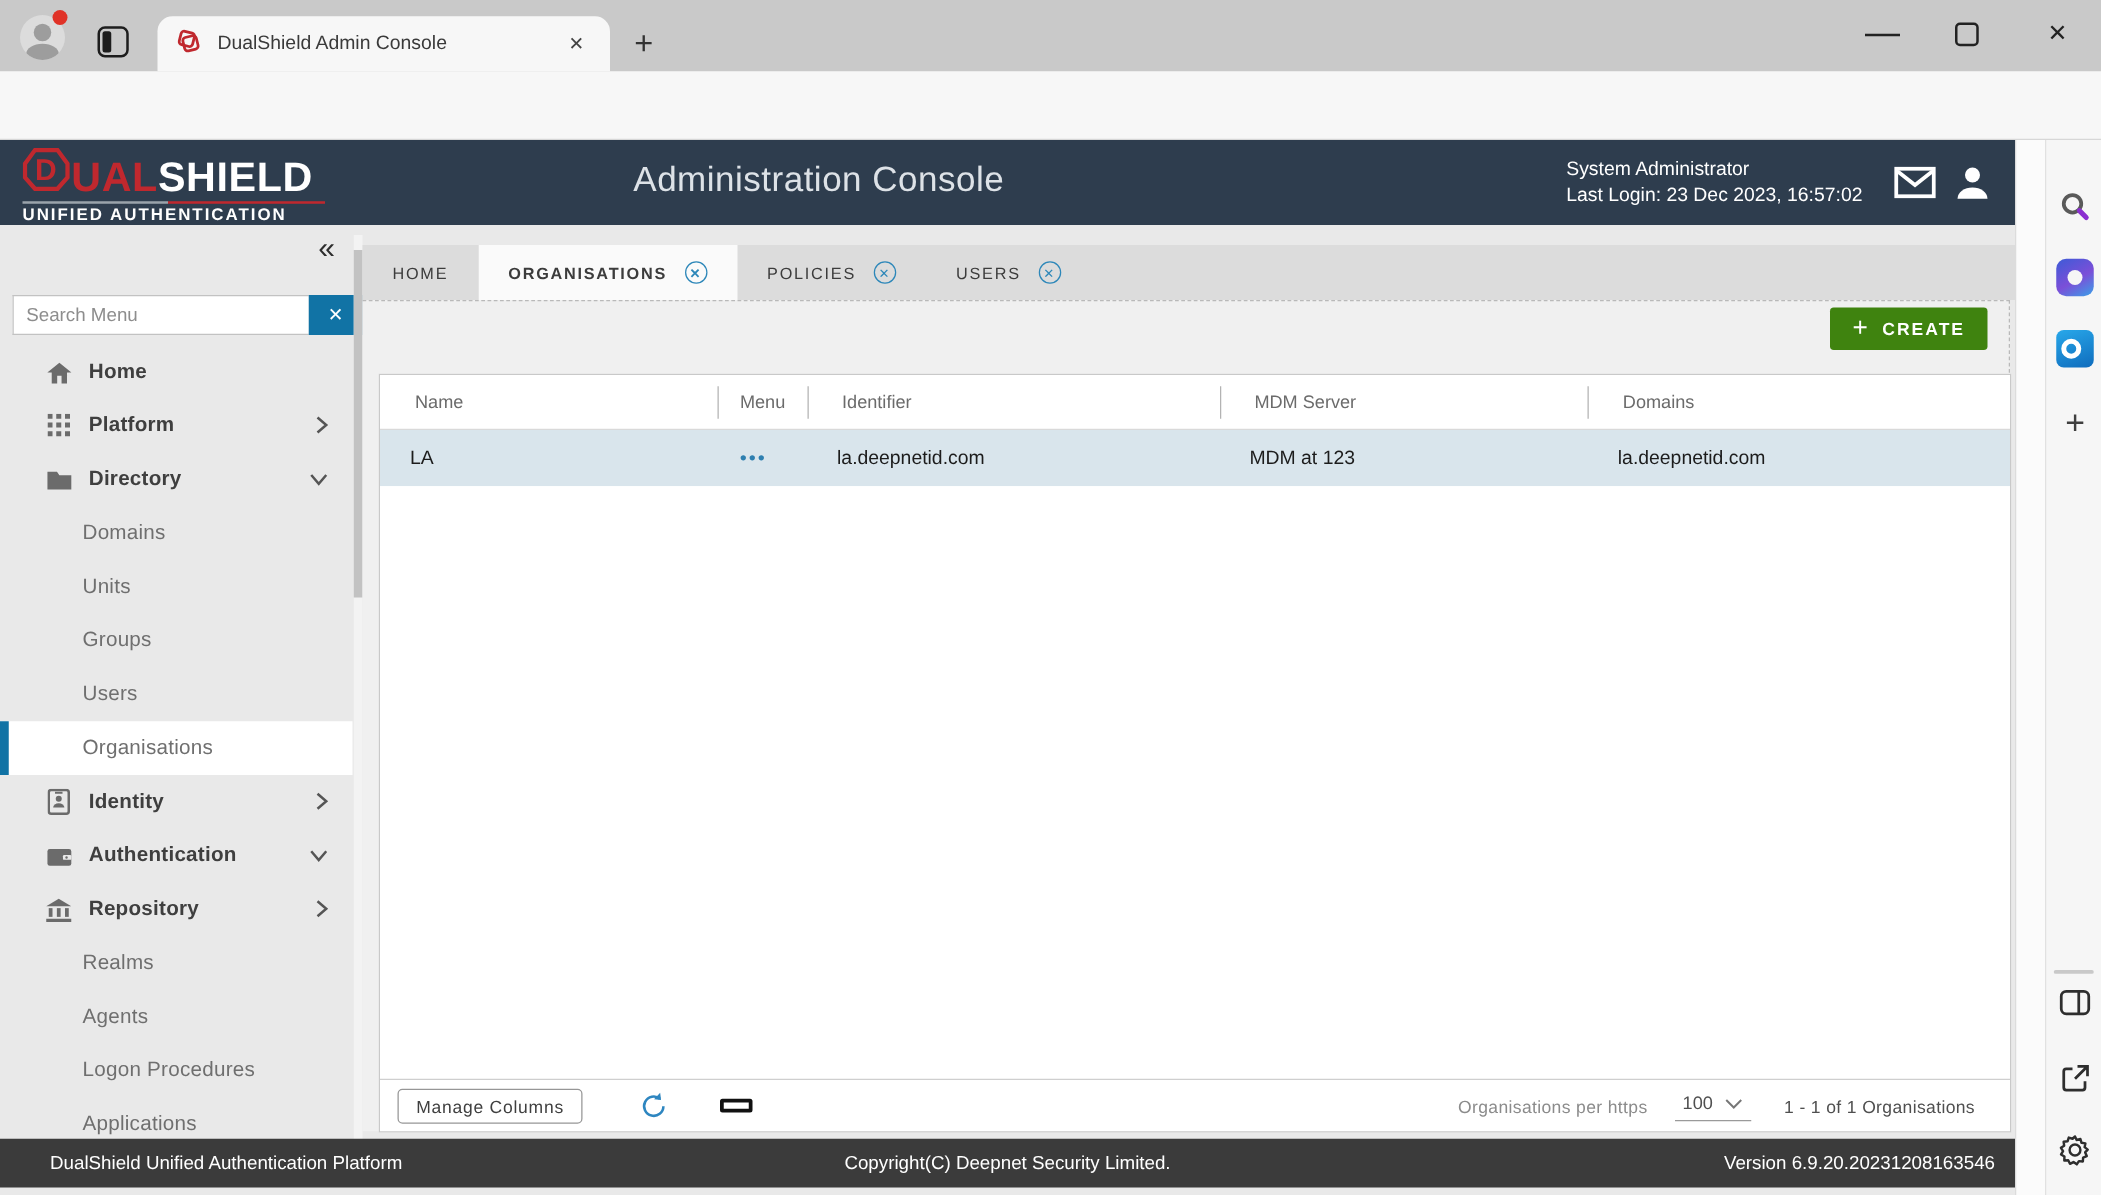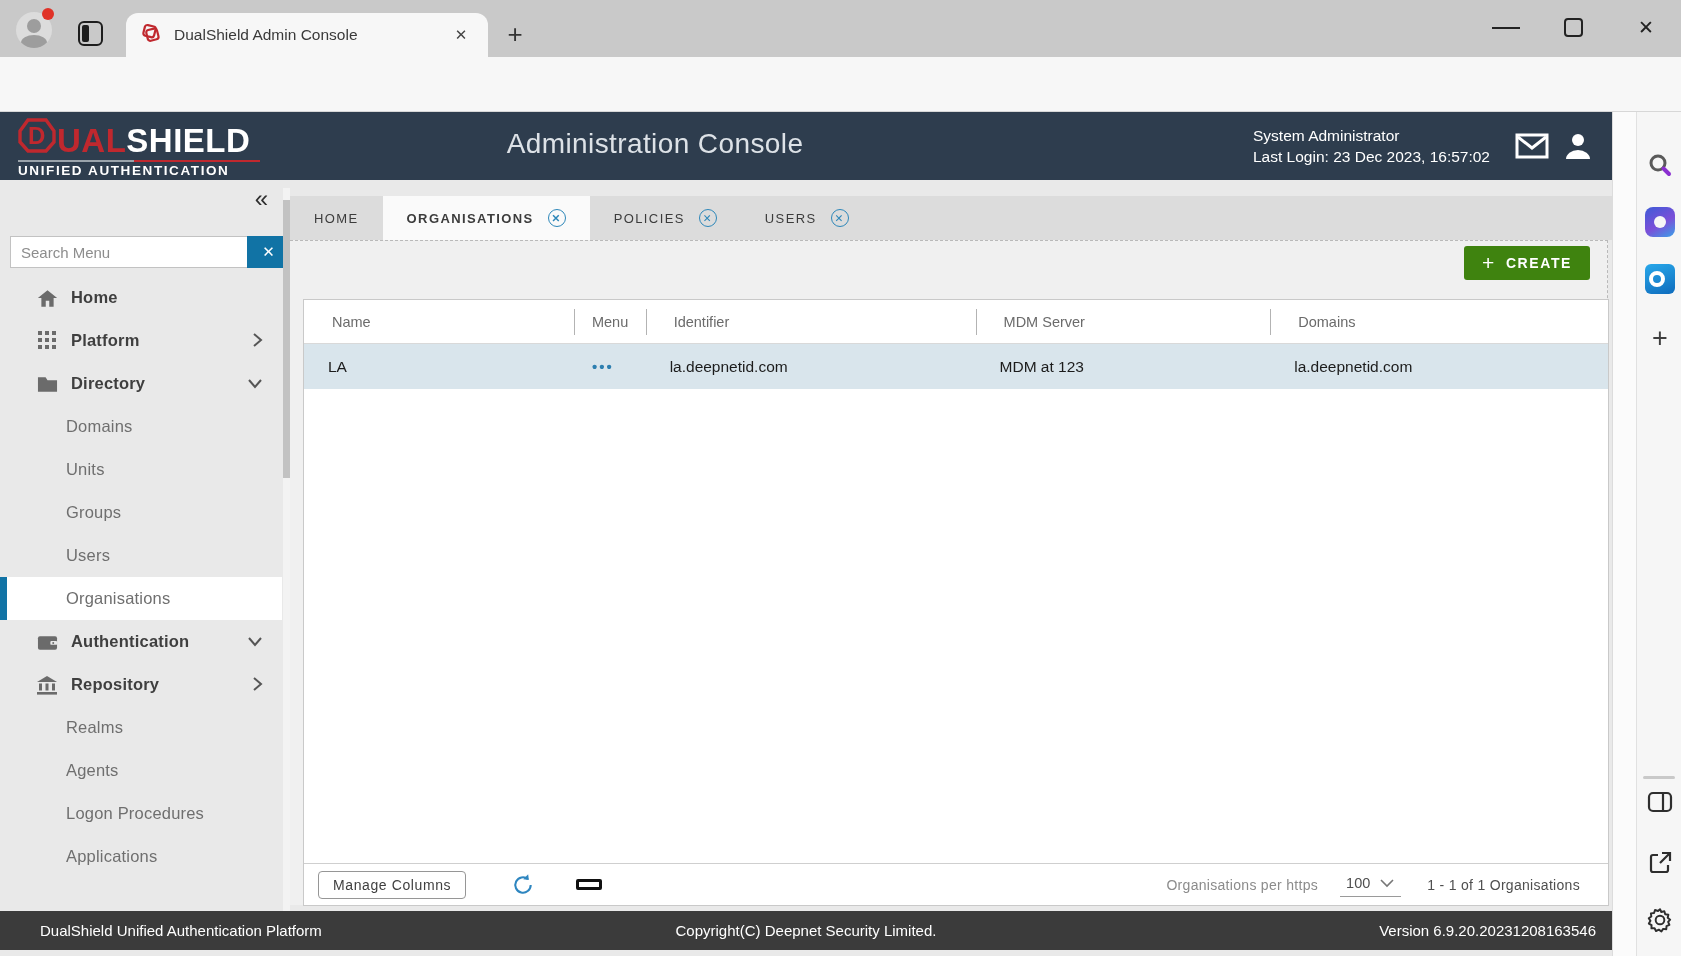--- a/index.html
+++ b/index.html
@@ -354,20 +354,34 @@
           <span class="nav-label">Groups</span>
         </div>
       <div class="nav-item sub">
           <span class="nav-label">Users</span>
         </div>
       <div class="nav-item sub selected">
           <span class="nav-label">Organisations</span>
         </div>
       <div class="nav-item top">
         <span class="nav-ic">
+            <svg width="18" height="21" viewBox="0 0 18 21">
+              <rect x="1" y="1" width="16" height="19" rx="2" fill="none" stroke="#6b6b6b" stroke-width="2"></rect>
+              <circle cx="9" cy="8" r="2.4" fill="#6b6b6b"></circle>
+              <path d="M4.5 15 a4.5 3.4 0 0 1 9 0 Z" fill="#6b6b6b"></path>
+              <path d="M6 3.2 H12" stroke="#6b6b6b" stroke-width="1.6"></path>
+            </svg>
+          </span>
+        <span class="nav-label">Identity</span>
+        <span class="nav-chev"><svg width="14" height="20" viewBox="0 0 14 20">
+              <path d="M4 4 L11 10 L4 16" fill="none" stroke="#555" stroke-width="2"></path>
+            </svg></span>
+      </div>
+      <div class="nav-item top">
+        <span class="nav-ic">
             <svg width="21" height="18" viewBox="0 0 22 18">
               <rect x="1" y="3" width="20" height="14" rx="2" fill="#6b6b6b"></rect>
               <rect x="14" y="8" width="7" height="4" rx="1" fill="#e9e9e9"></rect>
               <circle cx="17" cy="10" r="1" fill="#6b6b6b"></circle>
             </svg>
           </span>
         <span class="nav-label">Authentication</span>
         <span class="nav-chev"><svg width="18" height="20" viewBox="0 0 18 20">
               <path d="M3 7 L9 14 L15 7" fill="none" stroke="#555" stroke-width="2"></path>
             </svg></span>

